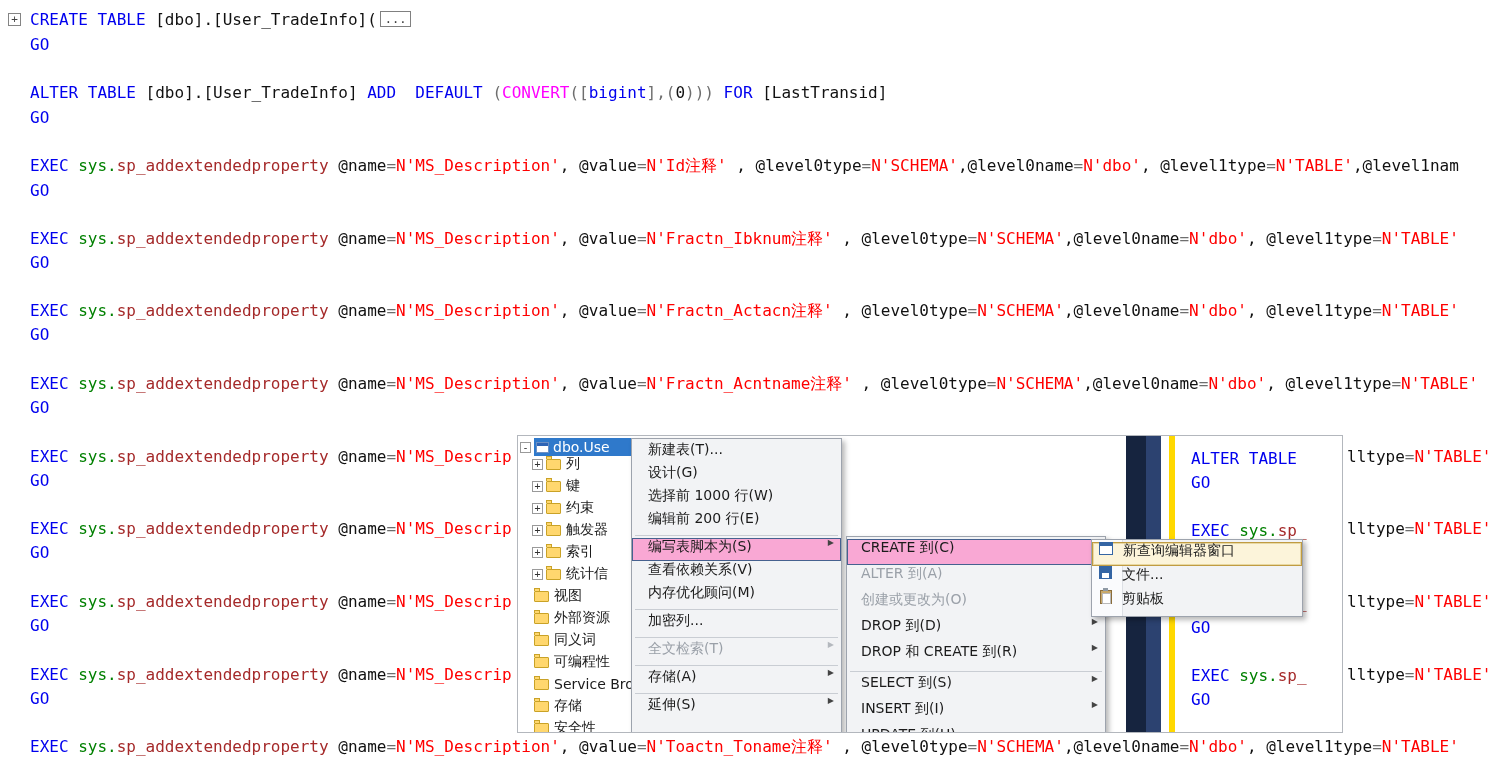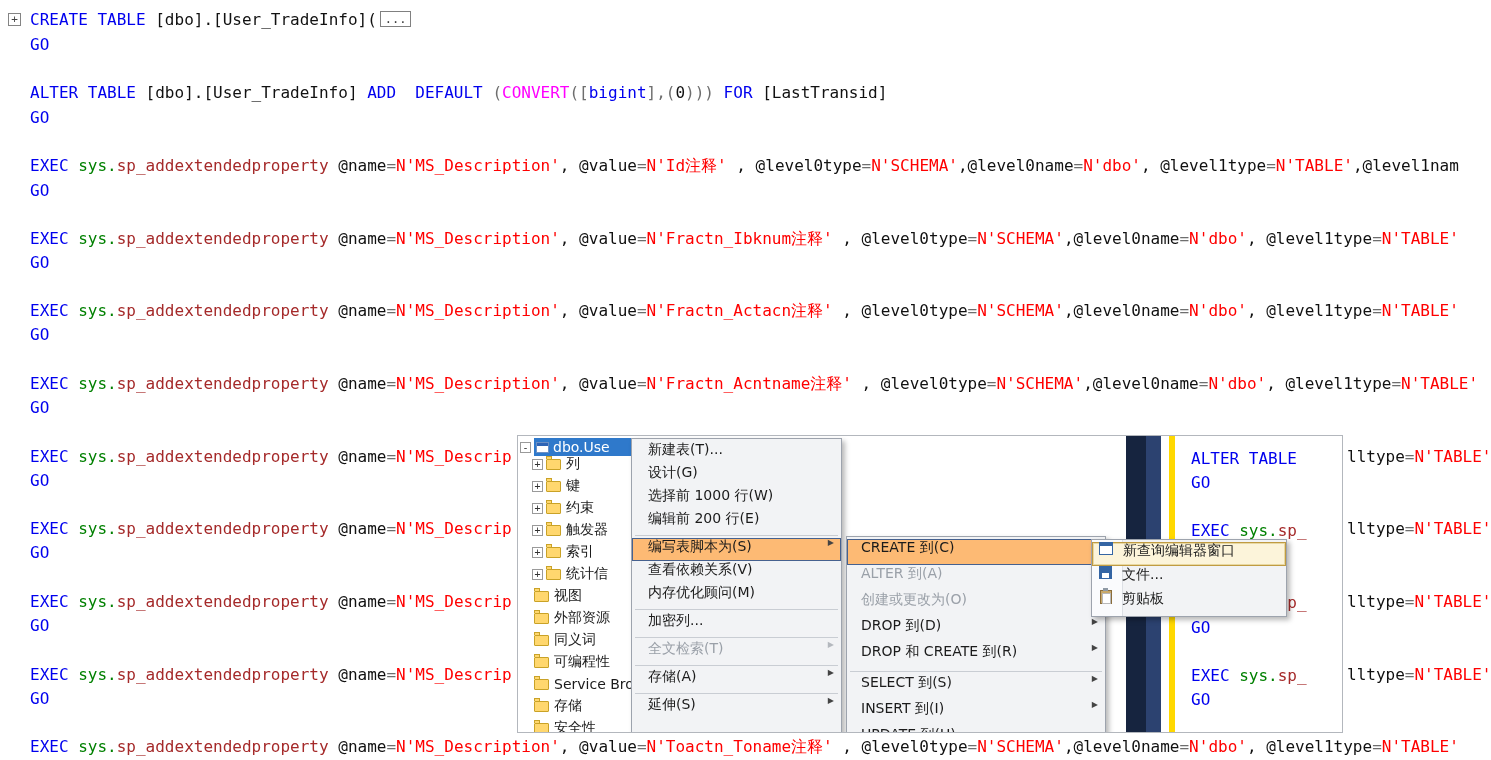--- a/index.html
+++ b/index.html
@@ -32,26 +32,26 @@
 
   
   .menu{position:absolute;background:#f2f3f5;border:1px solid #9da3ad;box-shadow:3px 3px 5px rgba(0,0,0,.28);font-size:14px;color:#1b1b1b;padding:2px 0;box-sizing:border-box;}
   .menu-item{position:relative;display:flex;align-items:flex-start;white-space:nowrap;padding:0 24px 0 16px;}
   .menu1 .menu-item{height:23px;}
   .menu2 .menu-item{height:26px;padding-left:14px;}
   .menu3 .menu-item{height:24px;padding:0 10px 0 5px;}
   .menu-item .arrow{position:absolute;right:7px;font-size:8px;color:#444;}
   .menu-item.disabled{color:#9aa0a8;}
   .menu-item.disabled .arrow{color:#b4b8be;}
-  .menu-item.hl{background:#fdba74;box-shadow:inset 0 0 0 1px #46618f;}
+  .menu-item.hl{background:#f9a8d4;box-shadow:inset 0 0 0 1px #46618f;}
   .menu-item.hl-amber{background:#fcf4da;box-shadow:inset 0 0 0 1px #c09b42,inset 0 0 0 2px #e8d8a2;}
   .menu-sep{height:1px;background:#c9cdd3;margin:2px 3px;}
   .menu1{left:113px;top:2px;width:211px;height:296px;}
   .menu2{left:328px;top:100px;width:260px;height:200px;}
-  .menu3{left:573px;top:103px;width:196px;height:78px;background:linear-gradient(to right,#fafbfd 0 30px,#f2f3f5 30px);}
+  .menu3{left:573px;top:103px;width:212px;height:78px;background:linear-gradient(to right,#fafbfd 0 30px,#f2f3f5 30px);}
   .menu3::before{content:"";position:absolute;left:30px;top:0;bottom:0;width:1px;background:#dde0e5;}
   .mlabel{overflow:hidden;}
   .menu3 .mlabel{margin-left:10px;}
 
   
   .mi{flex:0 0 auto;width:16px;height:15px;position:relative;box-sizing:border-box;}
   .mi.new-query-window-icon{width:14px;height:13px;border:1px solid #3465a4;background:linear-gradient(#3465a4 0 3px,#fff 3px);margin-left:2px;}
   .mi.file-icon{width:13px;height:13px;background:#3465a4;margin-left:2px;}
   .mi.file-icon::after{content:"";position:absolute;left:3px;bottom:1px;width:7px;height:5px;background:#fff;}
   .mi.clipboard-icon{width:12px;height:14px;background:#c9a96a;border:1px solid #8a6d3b;margin-left:3px;}

